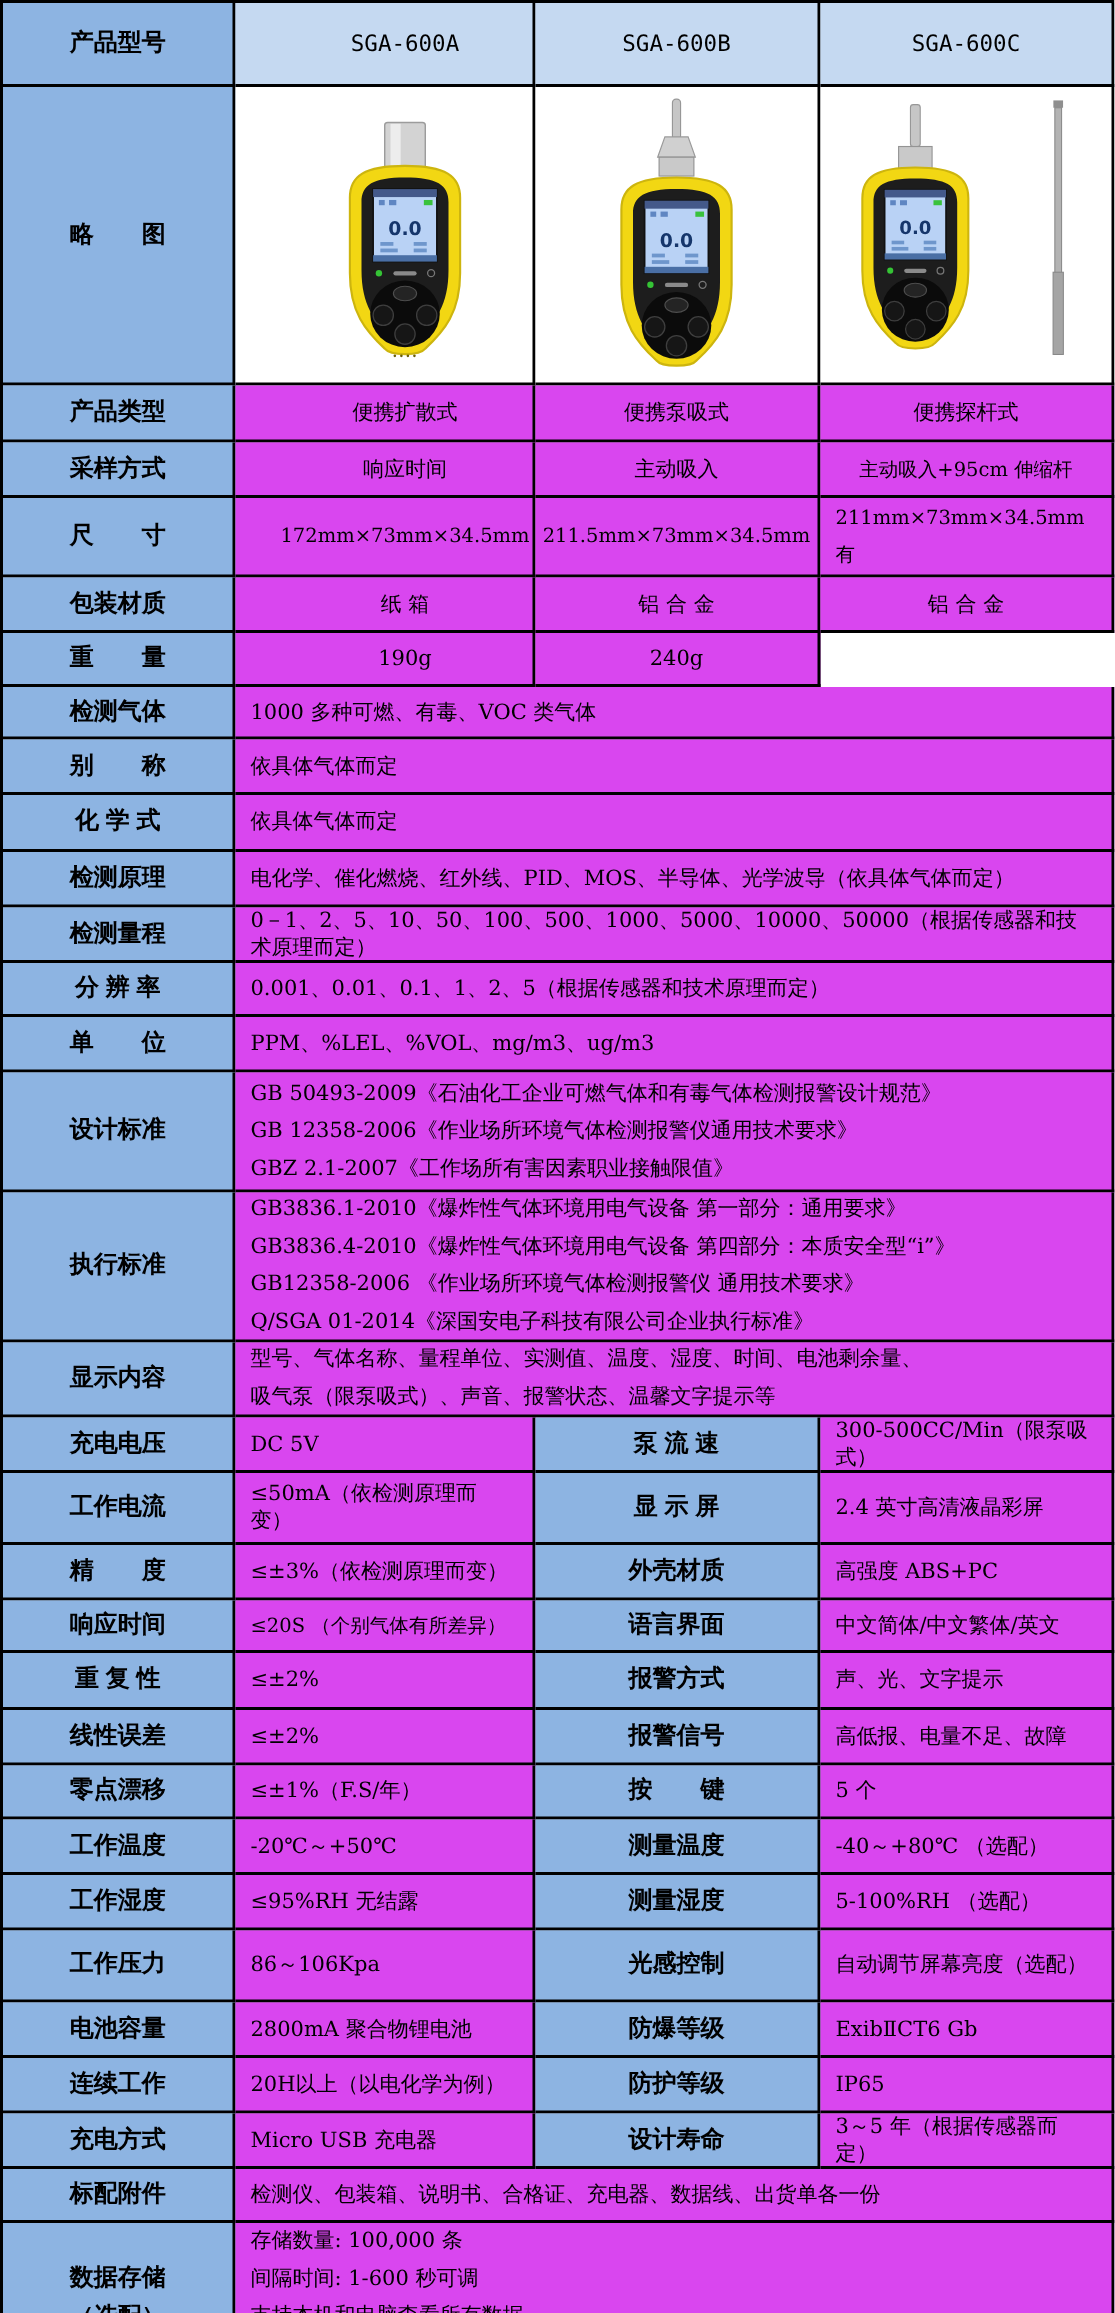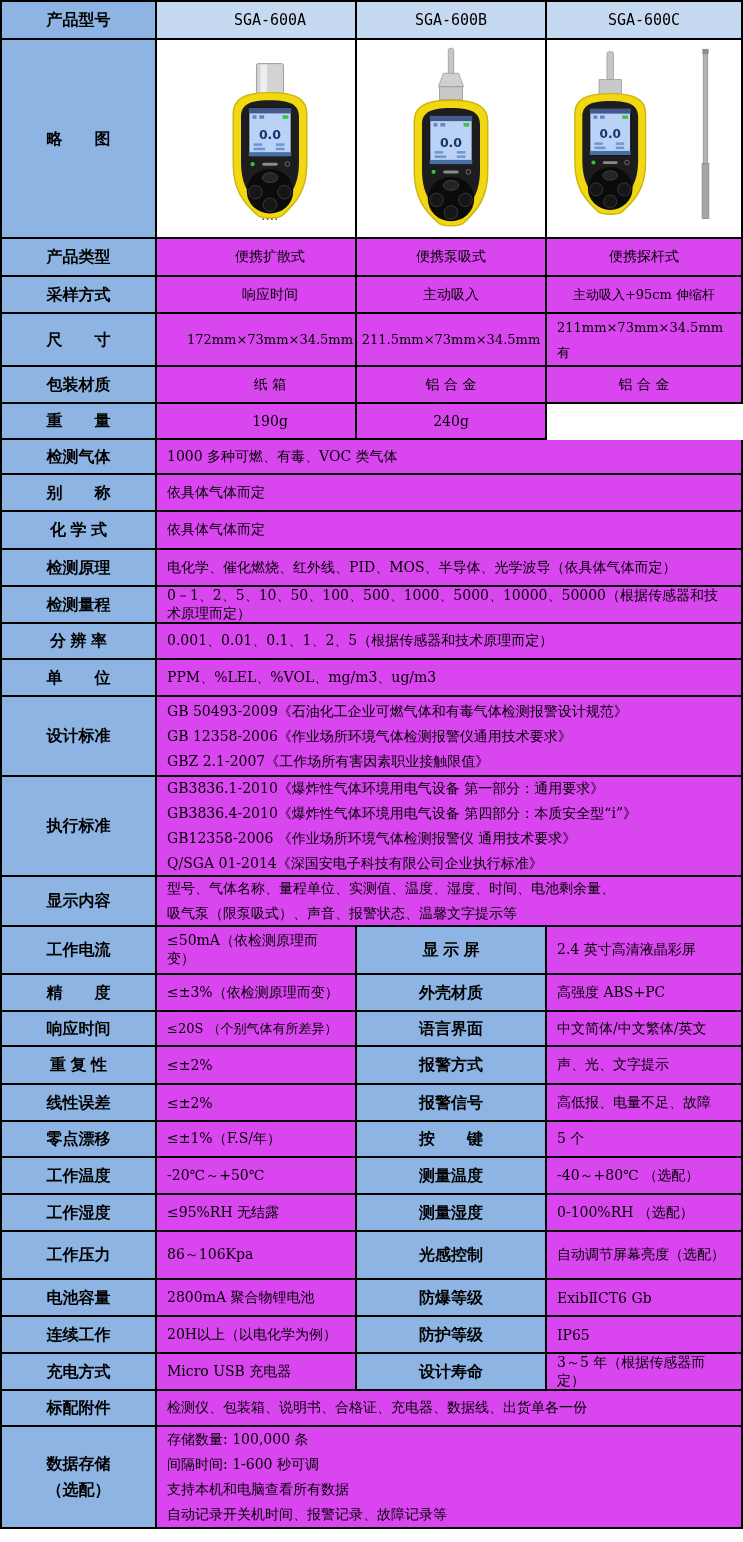--- a/index.html
+++ b/index.html
@@ -20,21 +20,21 @@
   .pre{white-space:pre-line;line-height:25px;}
   .dim{font-size:13px;}
   .imgcell{background:#ffffff;}
   .dv{font:bold 13px "DejaVu Sans",sans-serif;fill:#16366b;}
 </style>
 </head>
 <body>
 
 <div class="tbl">
 
-  <div class="row" style="height:38px">
+  <div class="row" style="height:56px">
     <div class="cell lbl w1">产品型号</div>
     <div class="cell hdr w2">SGA-600A</div>
     <div class="cell hdr w3">SGA-600B</div>
     <div class="cell hdr w4">SGA-600C</div>
   </div>
 
   <div class="row" style="height:199px">
     <div class="cell lbl w1">略　　图</div>
 
     <div class="cell imgcell w2">
@@ -207,20 +207,26 @@
 GB3836.4-2010《爆炸性气体环境用电气设备  第四部分：本质安全型“i”》
 GB12358-2006 《作业场所环境气体检测报警仪  通用技术要求》
 Q/SGA 01-2014《深国安电子科技有限公司企业执行标准》</div>
   </div>
   <div class="row" style="height:50px">
     <div class="cell lbl w1">显示内容</div>
     <div class="cell val w4 left pre">型号、气体名称、量程单位、实测值、温度、湿度、时间、电池剩余量、
 吸气泵（限泵吸式）、声音、报警状态、温馨文字提示等</div>
   </div>
 
+  <div class="row" style="height:37px">
+    <div class="cell lbl w1">充电电压</div>
+    <div class="cell val w2 left">DC 5V</div>
+    <div class="cell lbl w3">泵 流 速</div>
+    <div class="cell val w4 left">300-500CC/Min（限泵吸式）</div>
+  </div>
   <div class="row" style="height:48px">
     <div class="cell lbl w1">工作电流</div>
     <div class="cell val w2 left">≤50mA（依检测原理而变）</div>
     <div class="cell lbl w3">显 示 屏</div>
     <div class="cell val w4 left">2.4 英寸高清液晶彩屏</div>
   </div>
   <div class="row" style="height:37px">
     <div class="cell lbl w1">精　　度</div>
     <div class="cell val w2 left">≤±3%（依检测原理而变）</div>
     <div class="cell lbl w3">外壳材质</div>
@@ -253,21 +259,21 @@
   <div class="row" style="height:37px">
     <div class="cell lbl w1">工作温度</div>
     <div class="cell val w2 left">-20℃～+50℃</div>
     <div class="cell lbl w3">测量温度</div>
     <div class="cell val w4 left">-40～+80℃ （选配）</div>
   </div>
   <div class="row" style="height:37px">
     <div class="cell lbl w1">工作湿度</div>
     <div class="cell val w2 left">≤95%RH 无结露</div>
     <div class="cell lbl w3">测量湿度</div>
-    <div class="cell val w4 left">0-100%RH （选配）</div>
+    <div class="cell val w4 left">5-100%RH （选配）</div>
   </div>
   <div class="row" style="height:48px">
     <div class="cell lbl w1">工作压力</div>
     <div class="cell val w2 left">86～106Kpa</div>
     <div class="cell lbl w3">光感控制</div>
     <div class="cell val w4 left">自动调节屏幕亮度（选配）</div>
   </div>
   <div class="row" style="height:37px">
     <div class="cell lbl w1">电池容量</div>
     <div class="cell val w2 left">2800mA 聚合物锂电池</div>

